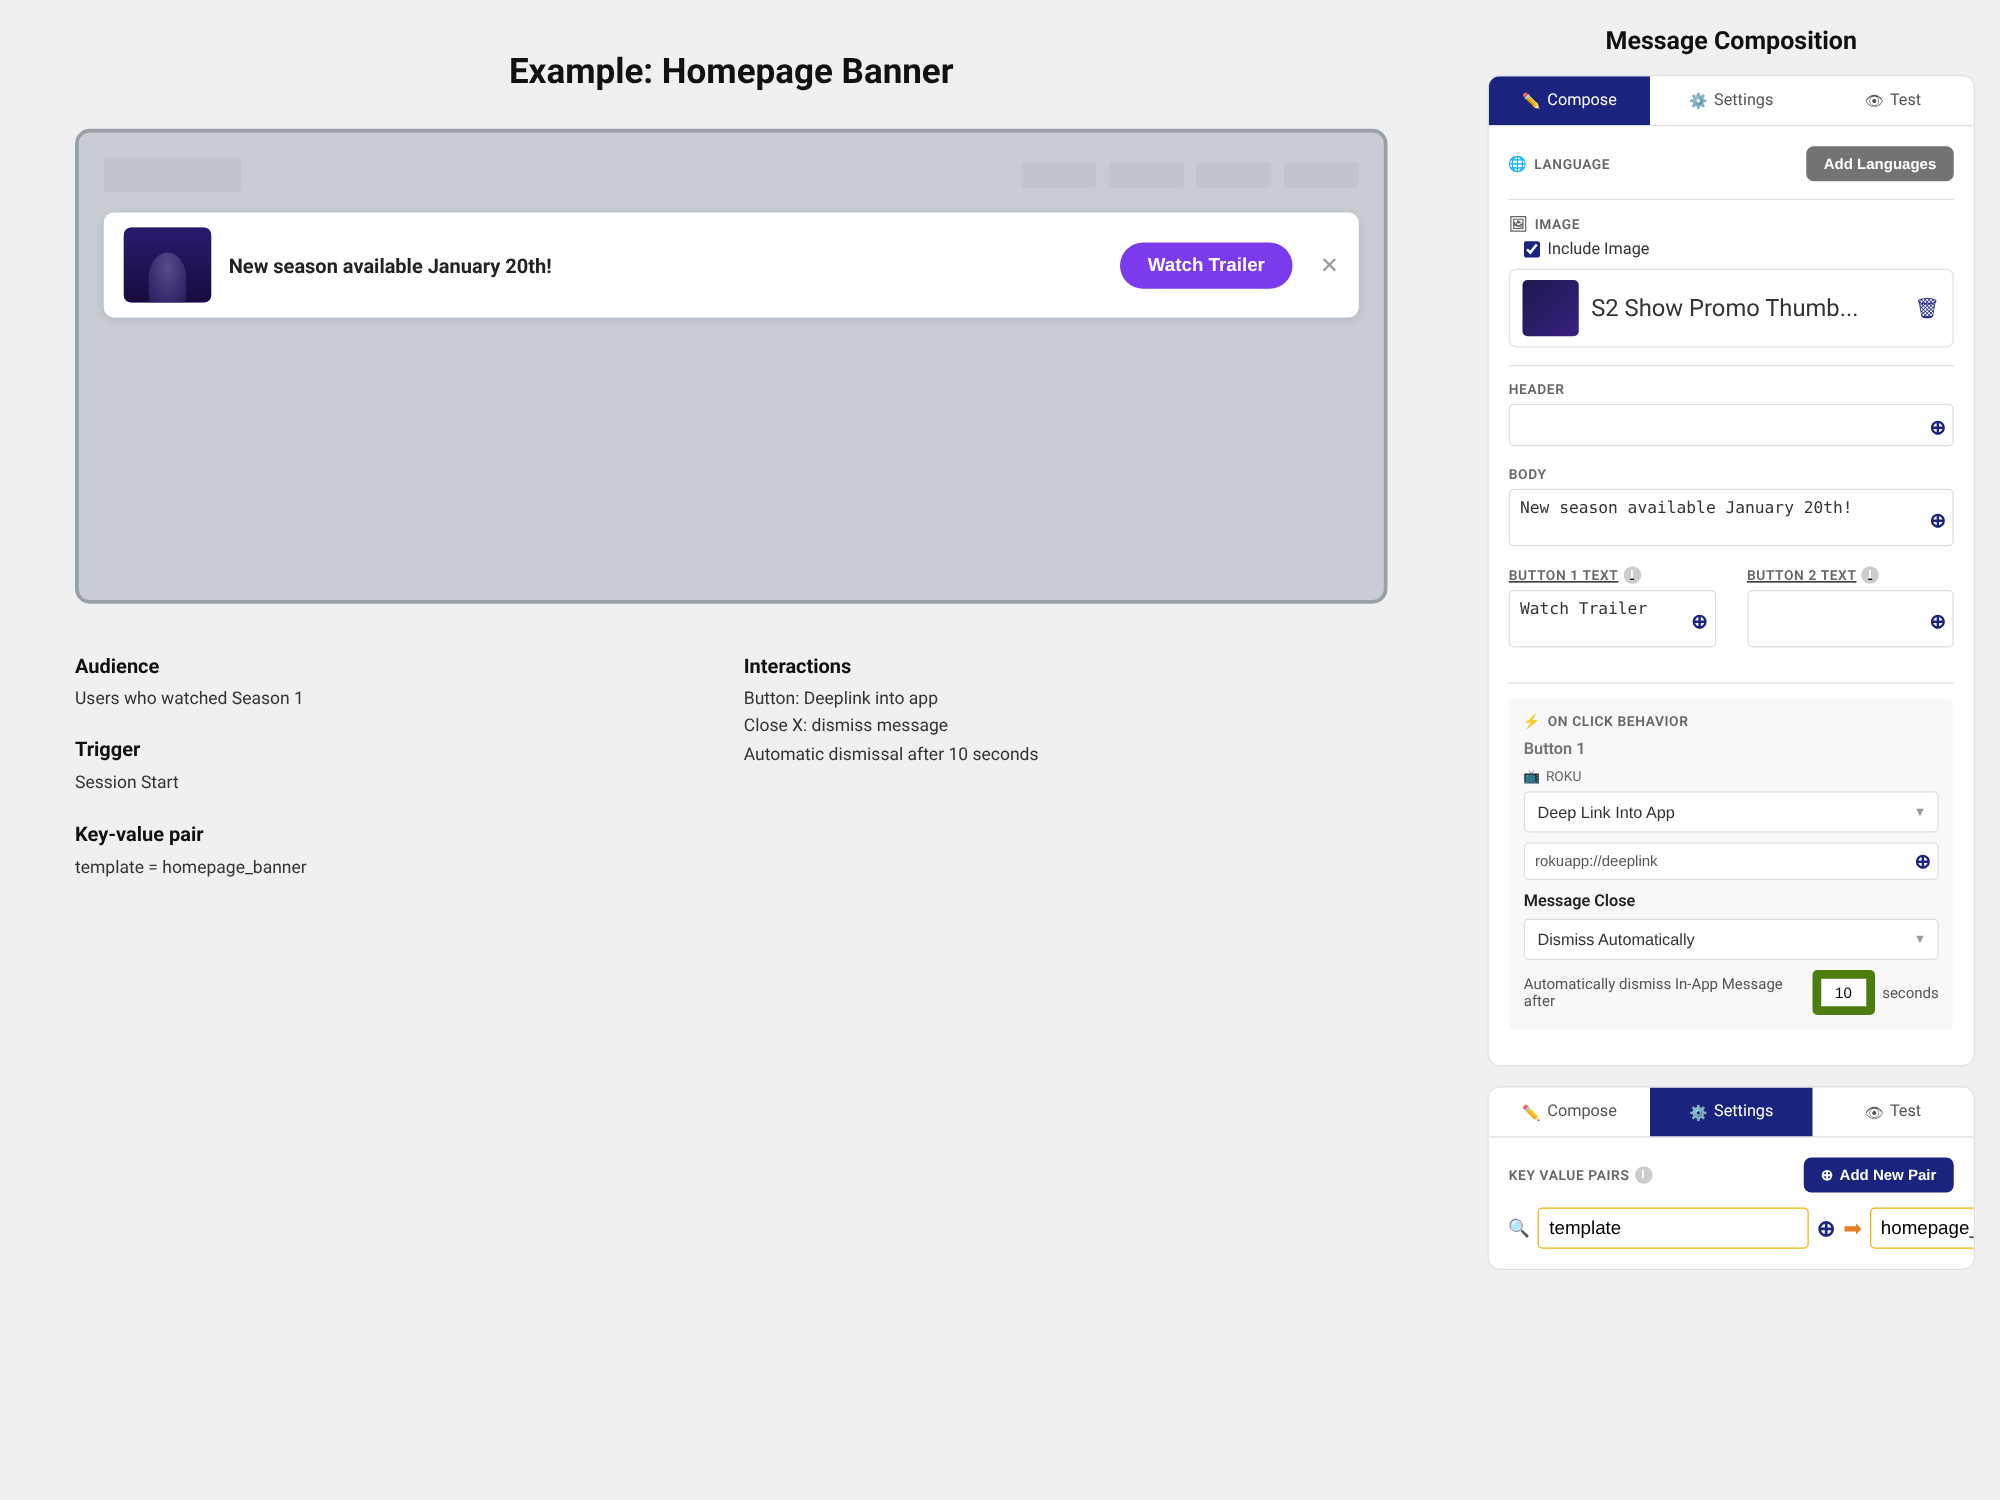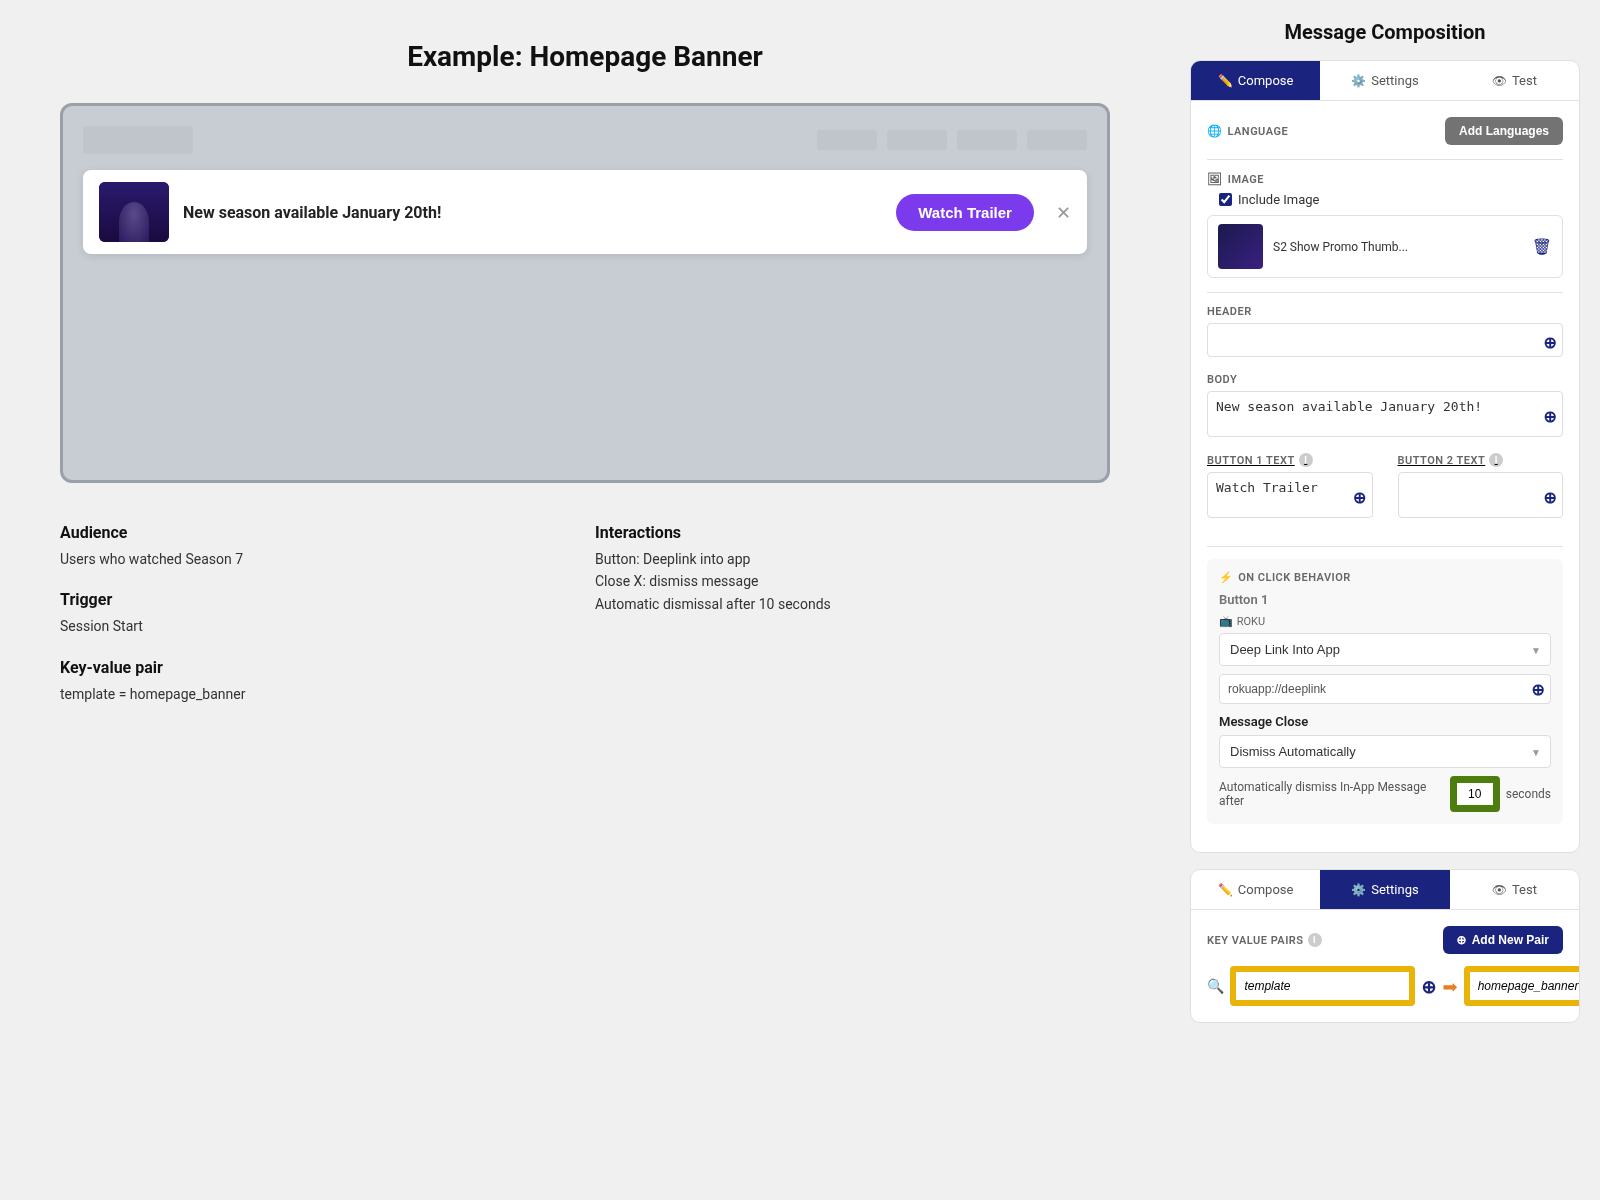--- a/index.html
+++ b/index.html
@@ -292,21 +292,21 @@
       width: 45px;
       height: 45px;
       border-radius: 4px;
       background: linear-gradient(135deg, #1a1a4e, #3a2080);
       margin-right: 10px;
       flex-shrink: 0;
     }
 
     .img-name {
       flex: 1;
-      font-size: 12px;
+      font-size: 19px;
       color: #333;
     }
 
     .img-delete {
       color: #1a237e;
       font-size: 16px;
       cursor: pointer;
     }
 
     
@@ -523,26 +523,25 @@
       margin-top: 8px;
     }
 
     .kv-search-icon {
       color: #999;
       font-size: 14px;
     }
 
     .kv-input {
       flex: 1;
-      border: 6px solid #eab308;
+      border: 1px solid #eab308;
       border-radius: 4px;
       padding: 7px 8px;
-      font-size: 12px;
+      font-size: 15px;
       outline: none;
-      font-style: italic;
     }
 
     .kv-add-icon {
       color: #1a237e;
       font-size: 18px;
       cursor: pointer;
       font-weight: 700;
     }
 
     .kv-arrow-icon {
@@ -594,21 +593,21 @@
       <div class="grid-item"></div>
       <div class="grid-item"></div>
     </div>
 
   </div>
 
   <div class="metadata-section">
     <div>
       <div class="meta-block">
         <div class="meta-label">Audience</div>
-        <div class="meta-value">Users who watched Season 7</div>
+        <div class="meta-value">Users who watched Season 1</div>
       </div>
       <div class="meta-block">
         <div class="meta-label">Trigger</div>
         <div class="meta-value">Session Start</div>
       </div>
       <div class="meta-block">
         <div class="meta-label">Key-value pair</div>
         <div class="meta-value">template = homepage_banner</div>
       </div>
     </div>

